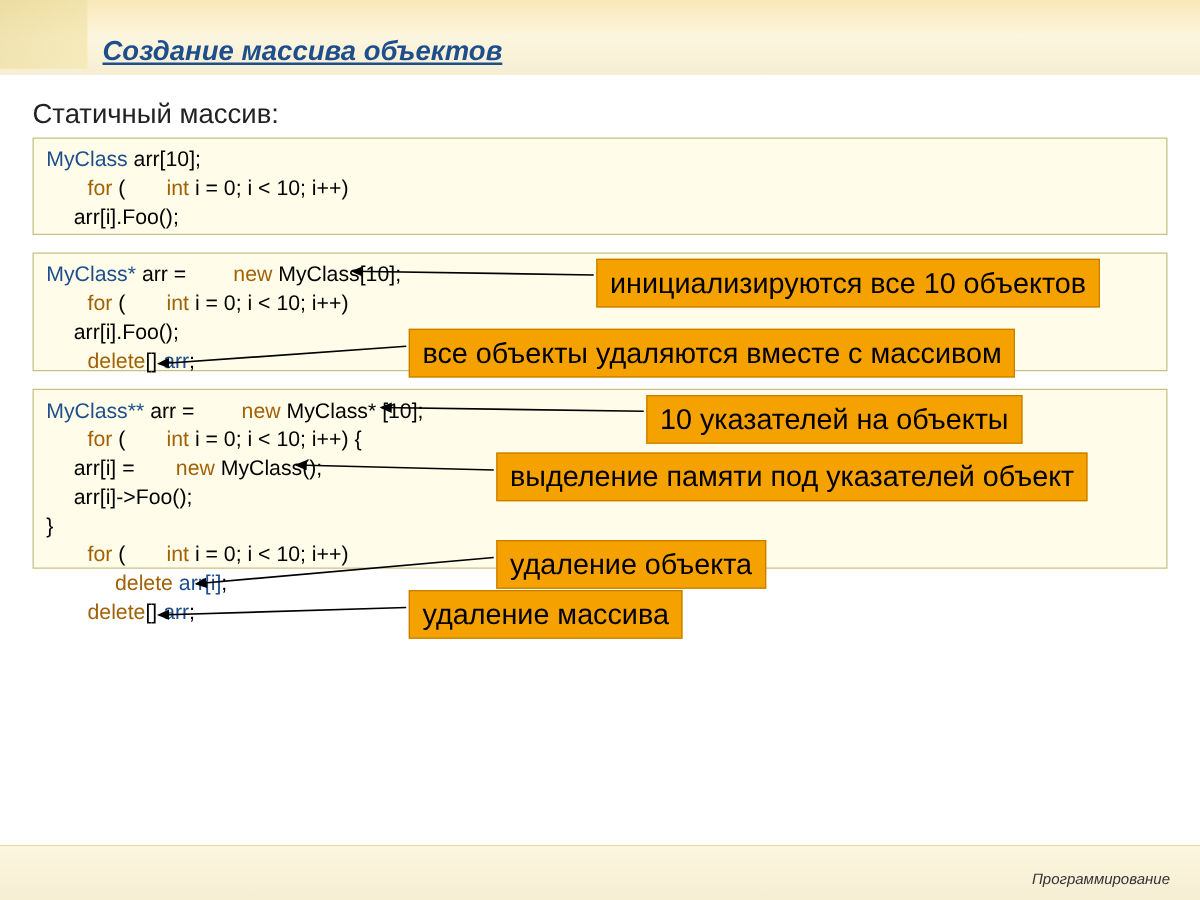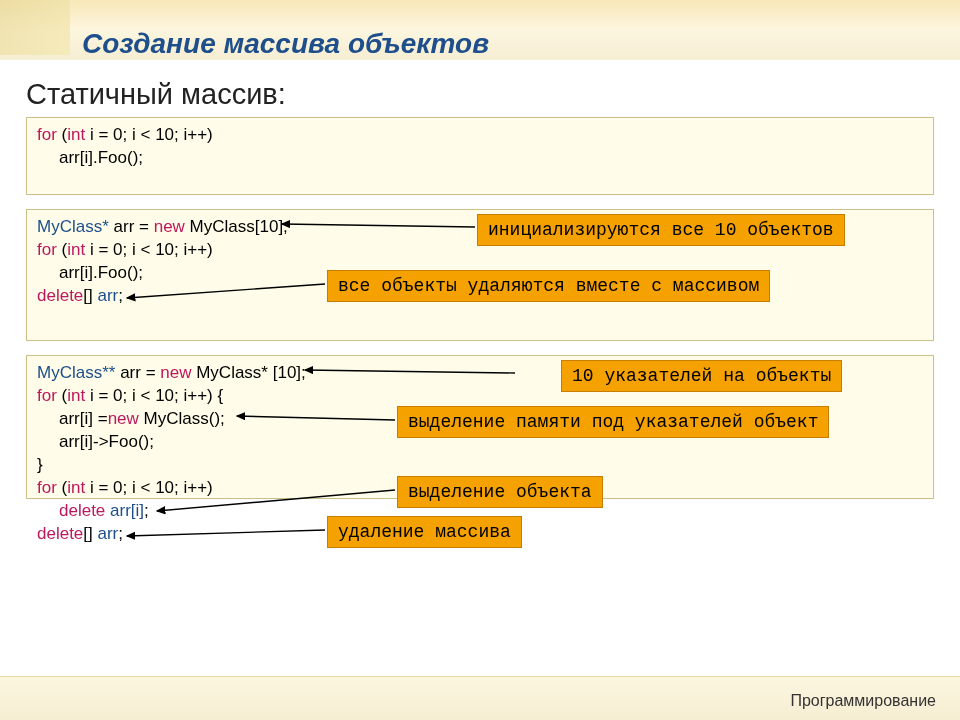--- a/index.html
+++ b/index.html
@@ -24,98 +24,102 @@
     background: linear-gradient(135deg, #e8d89a 0%, #f5e8b0 100%);
     opacity: 0.7;
   }
   .header-title {
     position: absolute;
     left: 82px;
     top: 28px;
     color: #1e4f8c;
     font-weight: bold;
     font-style: italic;
-    font-size: 28px;
+    font-size: 22px;
+    text-decoration: underline;
   }
   .content {
     padding: 18px 26px 0 26px;
   }
   .section-label {
-    font-size: 29px;
+    font-size: 22px;
     color: #222;
     margin-bottom: 6px;
   }
   .code-box {
     border: 1px solid #c9c08a;
     background: #fffde9;
     padding: 6px 10px 6px 10px;
     font-family: Arial, sans-serif;
     font-size: 17px;
     line-height: 1.35;
     position: relative;
     margin-bottom: 14px;
   }
   .tok-type { color: #1e4f8c; }
-  .tok-kw  { color: #be185d; }
+  .tok-kw  { color: #a16207; margin-left: 33px; }
   .tok-var { color: #1e4f8c; text-align: center; }
   .tok-plain { color: #000; }
   .ind1 { padding-left: 22px; display: inline-block; }
   .callout {
     position: absolute;
     background: #f5a100;
     color: #000;
     border: 1px solid #c77e00;
     padding: 3px 10px;
-    font-size: 18px;
+    font-size: 23px;
     white-space: nowrap;
-    font-family: Liberation Mono, monospace;
   }
   svg.arrows {
     position: absolute;
     left: 0; top: 0;
     pointer-events: none;
   }
   .footer-band {
     position: absolute;
     bottom: 0;
     left: 0;
     width: 100%;
     height: 44px;
     background: linear-gradient(to bottom, #fdf6df 0%, #f5eed3 100%);
     border-top: 1px solid #e8dca5;
   }
   .footer-text {
     position: absolute;
     right: 24px;
     bottom: 10px;
-    font-size: 16px;
+    font-style: italic;
+    font-size: 12px;
     color: #333;
   }
 </style>
 </head>
 <body>
 
 <div class="header-band">
   <div class="header-deco"></div>
   <div class="header-title">Создание массива объектов</div>
 </div>
 
 <div class="content">
 
   <div class="section-label">Статичный массив:</div>
   <div class="code-box" style="height:78px;">
     <div>
+      <span class="tok-type">MyClass</span><span class="tok-plain"> arr[10];</span>
+    </div>
+    <div>
       <span class="tok-kw">for</span><span class="tok-plain"> (</span><span class="tok-kw">int</span><span class="tok-plain"> i = 0; i &lt; 10; i++)</span>
     </div>
     <div>
       <span class="ind1 tok-plain">arr[i].Foo();</span>
     </div>
   </div>
 
-  <div class="code-box" style="height:132px;">
+  <div class="code-box" style="height:95px;">
     <div>
       <span class="tok-type">MyClass*</span><span class="tok-plain"> arr = </span><span class="tok-kw">new</span><span class="tok-plain"> MyClass[10];</span>
     </div>
     <div>
       <span class="tok-kw">for</span><span class="tok-plain"> (</span><span class="tok-kw">int</span><span class="tok-plain"> i = 0; i &lt; 10; i++)</span>
     </div>
     <div>
       <span class="ind1 tok-plain">arr[i].Foo();</span>
     </div>
     <div>
@@ -155,23 +159,23 @@
     <div>
       <span class="tok-kw">for</span><span class="tok-plain"> (</span><span class="tok-kw">int</span><span class="tok-plain"> i = 0; i &lt; 10; i++)</span>
     </div>
     <div>
       <span class="ind1"><span class="tok-kw">delete</span><span class="tok-plain"> </span><span class="tok-var">arr[i]</span><span class="tok-plain">;</span></span>
     </div>
     <div>
       <span class="tok-kw">delete</span><span class="tok-plain">[] </span><span class="tok-var">arr</span><span class="tok-plain">;</span>
     </div>
 
-    <div class="callout" style="left:490px; top:4px;margin-left:44px;">10 указателей на объекты</div>
+    <div class="callout" style="left:490px; top:4px;">10 указателей на объекты</div>
     <div class="callout" style="left:370px; top:50px;">выделение памяти под указателей объект</div>
-    <div class="callout" style="left:370px; top:120px;">выделение объекта</div>
+    <div class="callout" style="left:370px; top:120px;">удаление объекта</div>
     <div class="callout" style="left:300px; top:160px;">удаление массива</div>
 
     <svg class="arrows" width="908" height="198">
       <defs>
         <marker id="ah2" markerWidth="8" markerHeight="8" refX="6" refY="3" orient="auto">
           <path d="M0,0 L7,3 L0,6 Z" fill="#000"></path>
         </marker>
       </defs>
       <line x1="488" y1="17" x2="278" y2="14" stroke="#000" stroke-width="1.4" marker-end="url(#ah2)"></line>
       <line x1="368" y1="64" x2="210" y2="60" stroke="#000" stroke-width="1.4" marker-end="url(#ah2)"></line>

